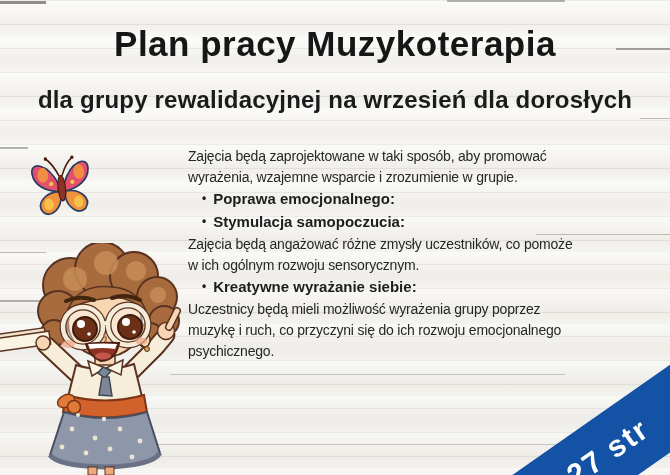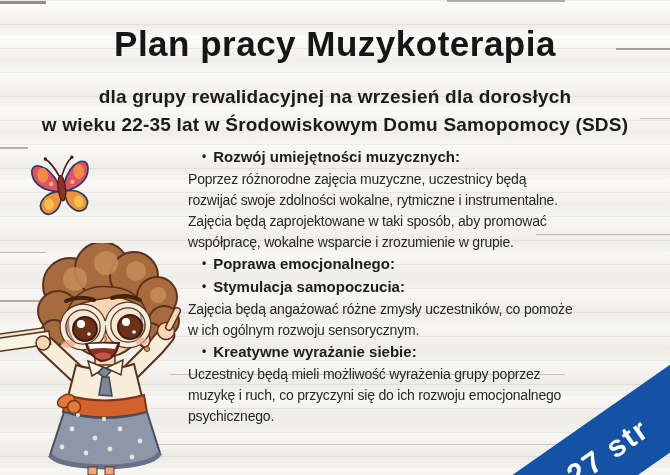--- a/index.html
+++ b/index.html
@@ -13,21 +13,21 @@
         rgba(0,0,0,0) 1px, rgba(0,0,0,0) 24px),
       repeating-linear-gradient(180deg,
         rgba(255,255,255,0.5) 0px, rgba(255,255,255,0) 12px,
         rgba(228,225,218,0.35) 24px, rgba(255,255,255,0) 36px),
       linear-gradient(180deg,#f8f7f4,#f2f1ed);
   }
   .grain { position:absolute; background:#6e6a64; pointer-events:none; }
 
   .title-line { position:absolute; left:0; right:0; text-align:center; color:#161616; white-space:nowrap; }
   .main-title { top:24px; font-size:35px; font-weight:700; letter-spacing:0.5px; }
-  .sub-title-1 { top:86px; font-size:19px; font-weight:600; letter-spacing:0.2px; color:#1b1b1b; }
+  .sub-title-1 { top:86px; font-size:24px; font-weight:600; letter-spacing:0.2px; color:#1b1b1b; }
   .sub-title-2 { top:114px; font-size:19px; font-weight:600; letter-spacing:0.2px; color:#1b1b1b; }
 
   .content { position:absolute; left:188px; top:146px; width:482px; color:#222; }
   .heading-line { font-size:15px; font-weight:700; line-height:21px; padding-left:14px; white-space:nowrap; color:#1d1d1d; }
   .bullet { display:inline-block; margin-right:7px; font-size:12px; transform:translateY(-2px); }
   .body-line { font-size:14px; line-height:21px; white-space:nowrap; letter-spacing:-0.2px; color:#262626; }
 
   .butterfly { position:absolute; left:30px; top:150px; width:64px; height:70px; transform:rotate(-6deg); }
   .teacher { position:absolute; left:0px; top:243px; width:200px; height:232px; }
 
@@ -52,21 +52,20 @@
   <div class="grain" style="left:0;top:147px;width:28px;height:2px;opacity:.5;"></div>
   <div class="grain" style="left:640px;top:118px;width:30px;height:1px;opacity:.4;"></div>
   <div class="grain" style="left:0;top:252px;width:46px;height:1px;opacity:.45;"></div>
   <div class="grain" style="left:536px;top:234px;width:134px;height:1px;opacity:.4;"></div>
   <div class="grain" style="left:0;top:300px;width:55px;height:2px;opacity:.5;"></div>
   <div class="grain" style="left:170px;top:374px;width:395px;height:1px;opacity:.35;"></div>
   <div class="grain" style="left:60px;top:444px;width:540px;height:1px;opacity:.3;"></div>
 
   <div class="title-line main-title">Plan pracy Muzykoterapia</div>
   <div class="title-line sub-title-1">dla grupy rewalidacyjnej na wrzesień dla dorosłych</div>
-  <div class="title-line sub-title-2">w wieku 22-35 lat w Środowiskowym Domu Samopomocy (SDS)</div>
 
   <svg class="butterfly" viewBox="0 0 60 66">
     <path d="M28,24 Q23,12 17,7" fill="none" stroke="#4a1a10" stroke-width="1.5" stroke-linecap="round"></path>
     <path d="M31,24 Q36,12 42,8" fill="none" stroke="#4a1a10" stroke-width="1.5" stroke-linecap="round"></path>
     <circle cx="17" cy="7" r="1.6" fill="#4a1a10"></circle>
     <circle cx="42" cy="8" r="1.6" fill="#4a1a10"></circle>
     <path d="M27,32 C18,10 2,8 3,20 C4,31 14,37 26,39 Z" fill="#e3506e" stroke="#273d63" stroke-width="1.6"></path>
     <path d="M32,32 C41,10 57,8 56,20 C55,31 45,37 33,39 Z" fill="#e3506e" stroke="#273d63" stroke-width="1.6"></path>
     <path d="M27,39 C14,38 3,48 10,57 C17,63 27,55 28,44 Z" fill="#f0913c" stroke="#273d63" stroke-width="1.6"></path>
     <path d="M33,39 C46,38 57,48 50,57 C43,63 33,55 32,44 Z" fill="#f0913c" stroke="#273d63" stroke-width="1.6"></path>
@@ -174,34 +173,25 @@
         <circle cx="132" cy="214" r="2.4"></circle>
       <circle cx="104" cy="176" r="2.2"></circle>
         <circle cx="78" cy="172" r="2.0"></circle>
     </g>
 
     <rect x="88" y="224" width="9" height="8" fill="#eda87f" stroke="#5a3220" stroke-width="1"></rect>
     <rect x="105" y="224" width="9" height="8" fill="#eda87f" stroke="#5a3220" stroke-width="1"></rect>
   </svg>
 
   <div class="content">
-  <div>
-    <div class="heading-line">
-      <span class="bullet">•</span><span>Rozwój umiejętności muzycznych:</span>
-    </div>
-    <div>
-          <div class="body-line">Poprzez różnorodne zajęcia muzyczne, uczestnicy będą</div>
-          <div class="body-line">rozwijać swoje zdolności wokalne, rytmiczne i instrumentalne.</div>
-        </div>
-  </div>
 
   <div>
     <div>
           <div class="body-line">Zajęcia będą zaprojektowane w taki sposób, aby promować</div>
-          <div class="body-line">współpracę, wokalne wsparcie i zrozumienie w grupie.</div>
+          <div class="body-line">wyrażenia, wzajemne wsparcie i zrozumienie w grupie.</div>
         </div>
   </div>
 
   <div>
     <div class="heading-line">
       <span class="bullet">•</span><span>Poprawa emocjonalnego:</span>
     </div>
   </div>
 
   <div>

